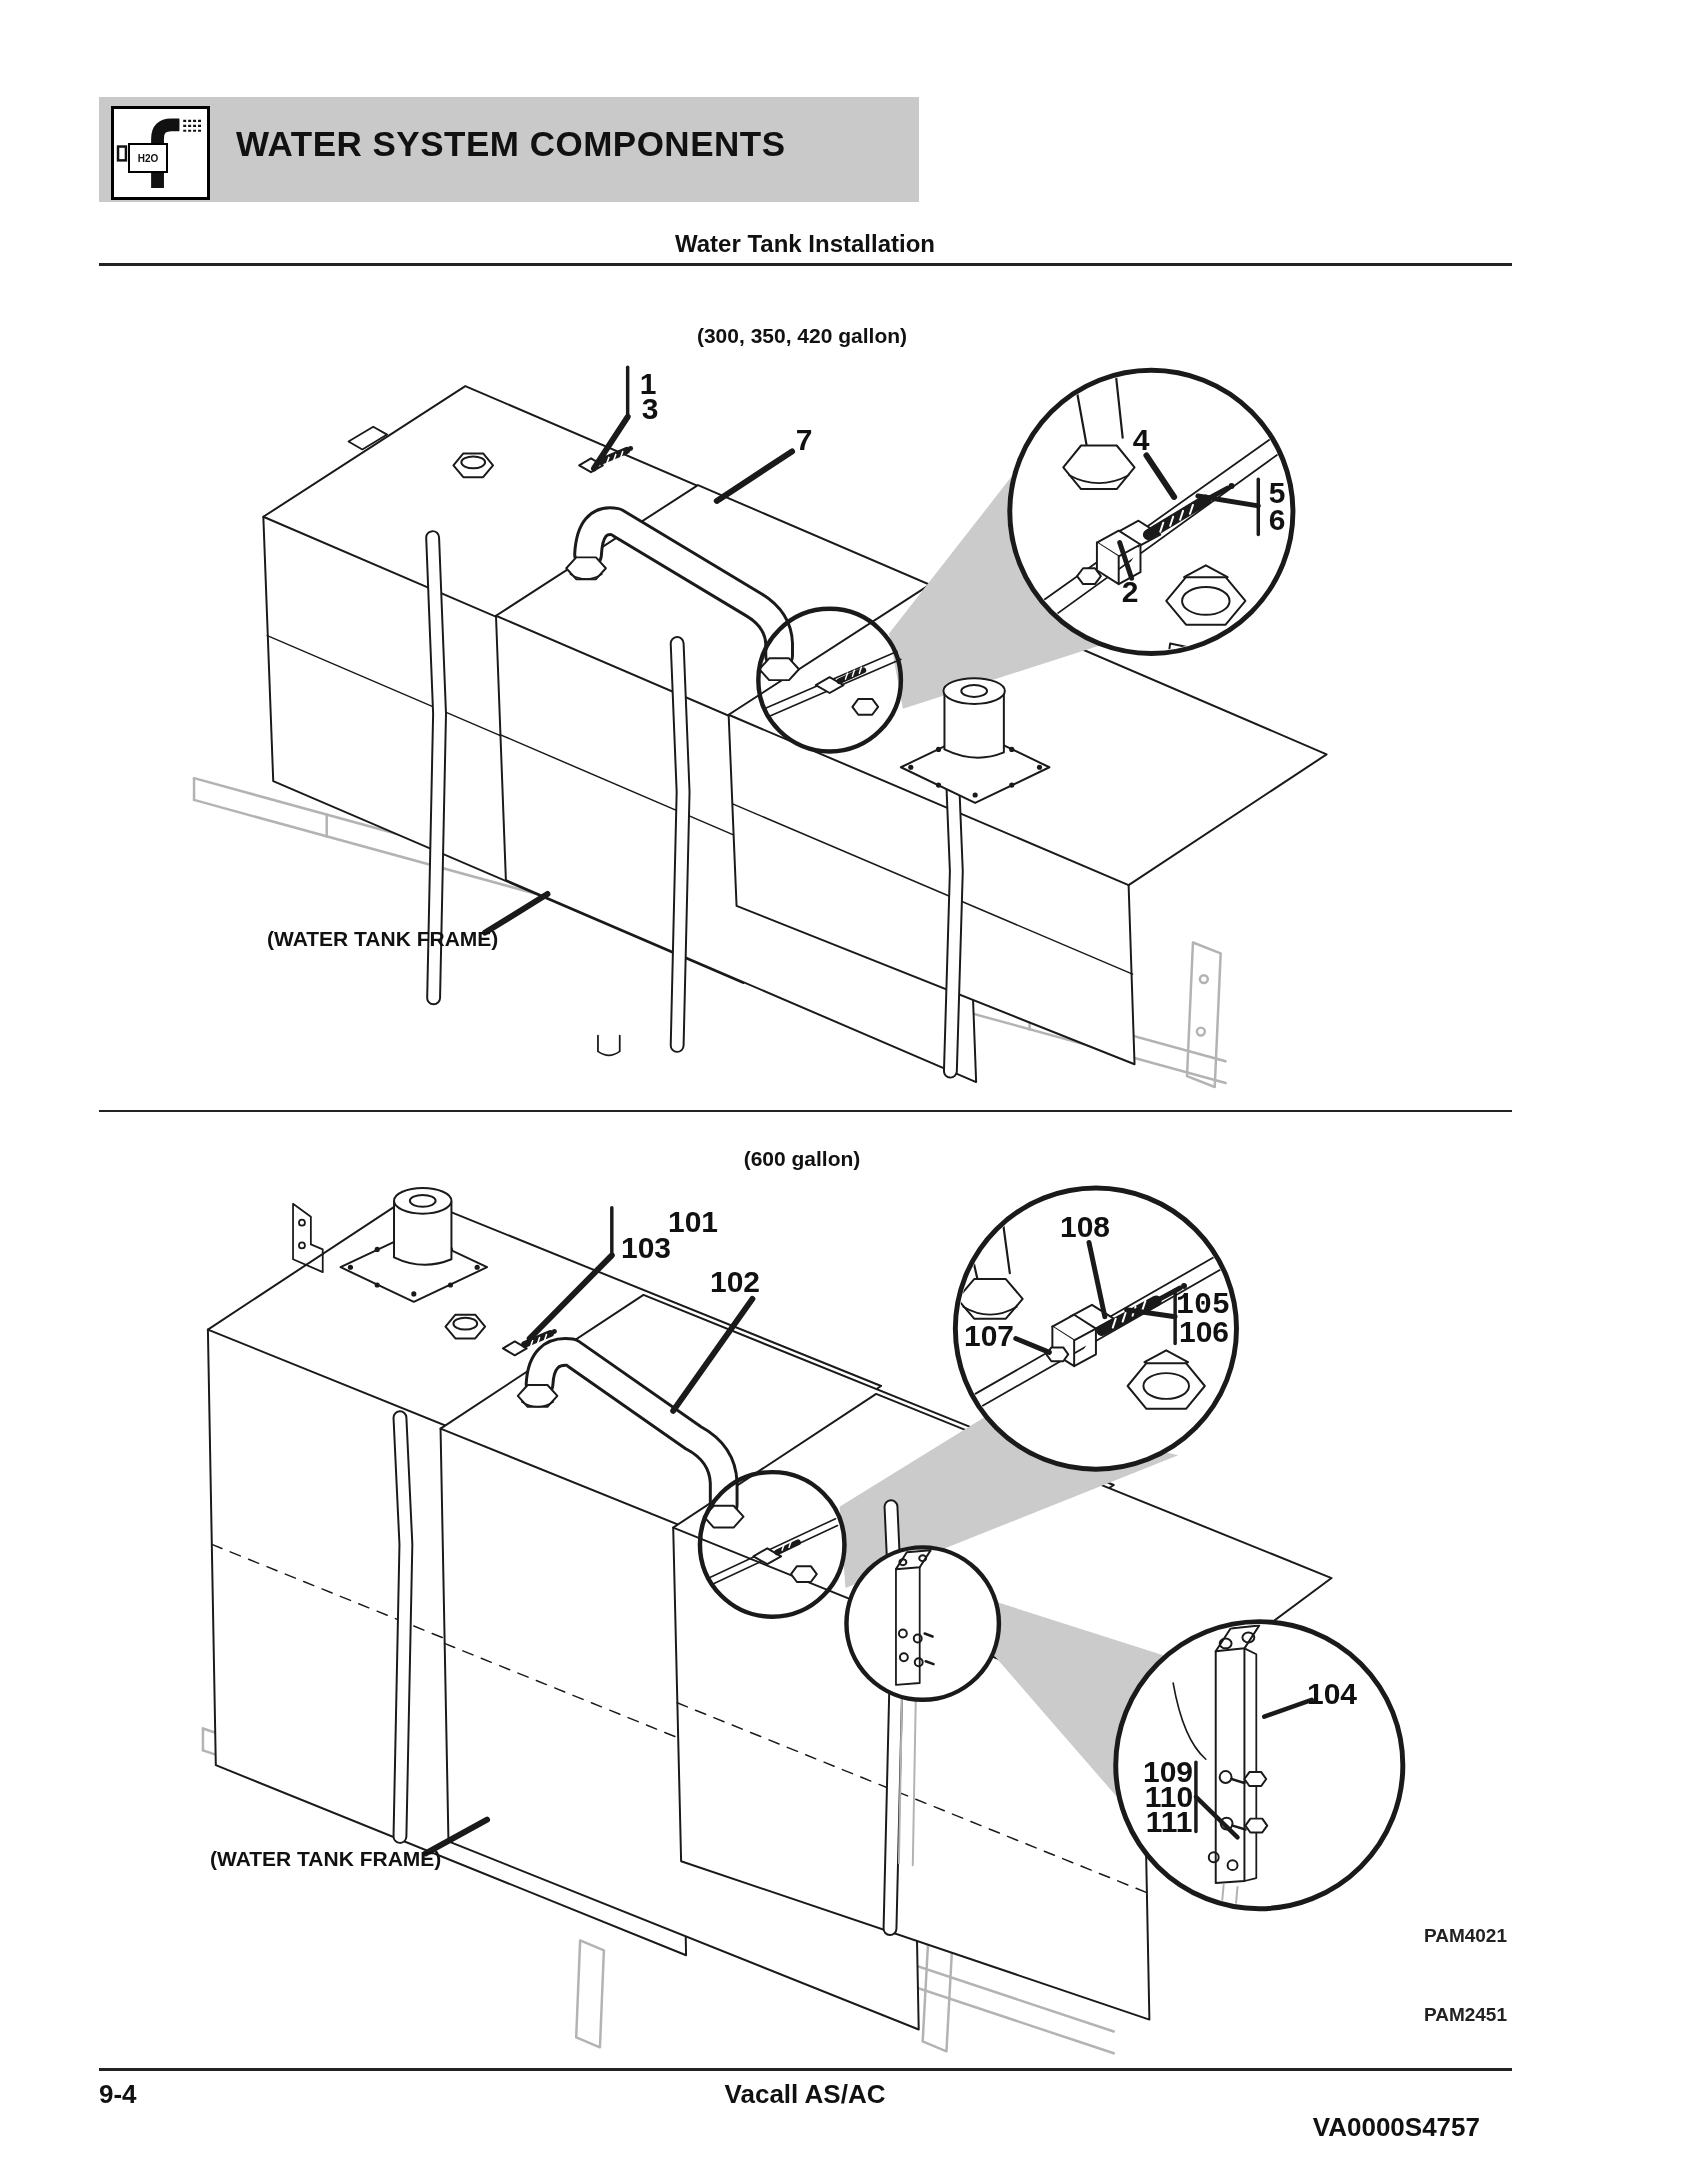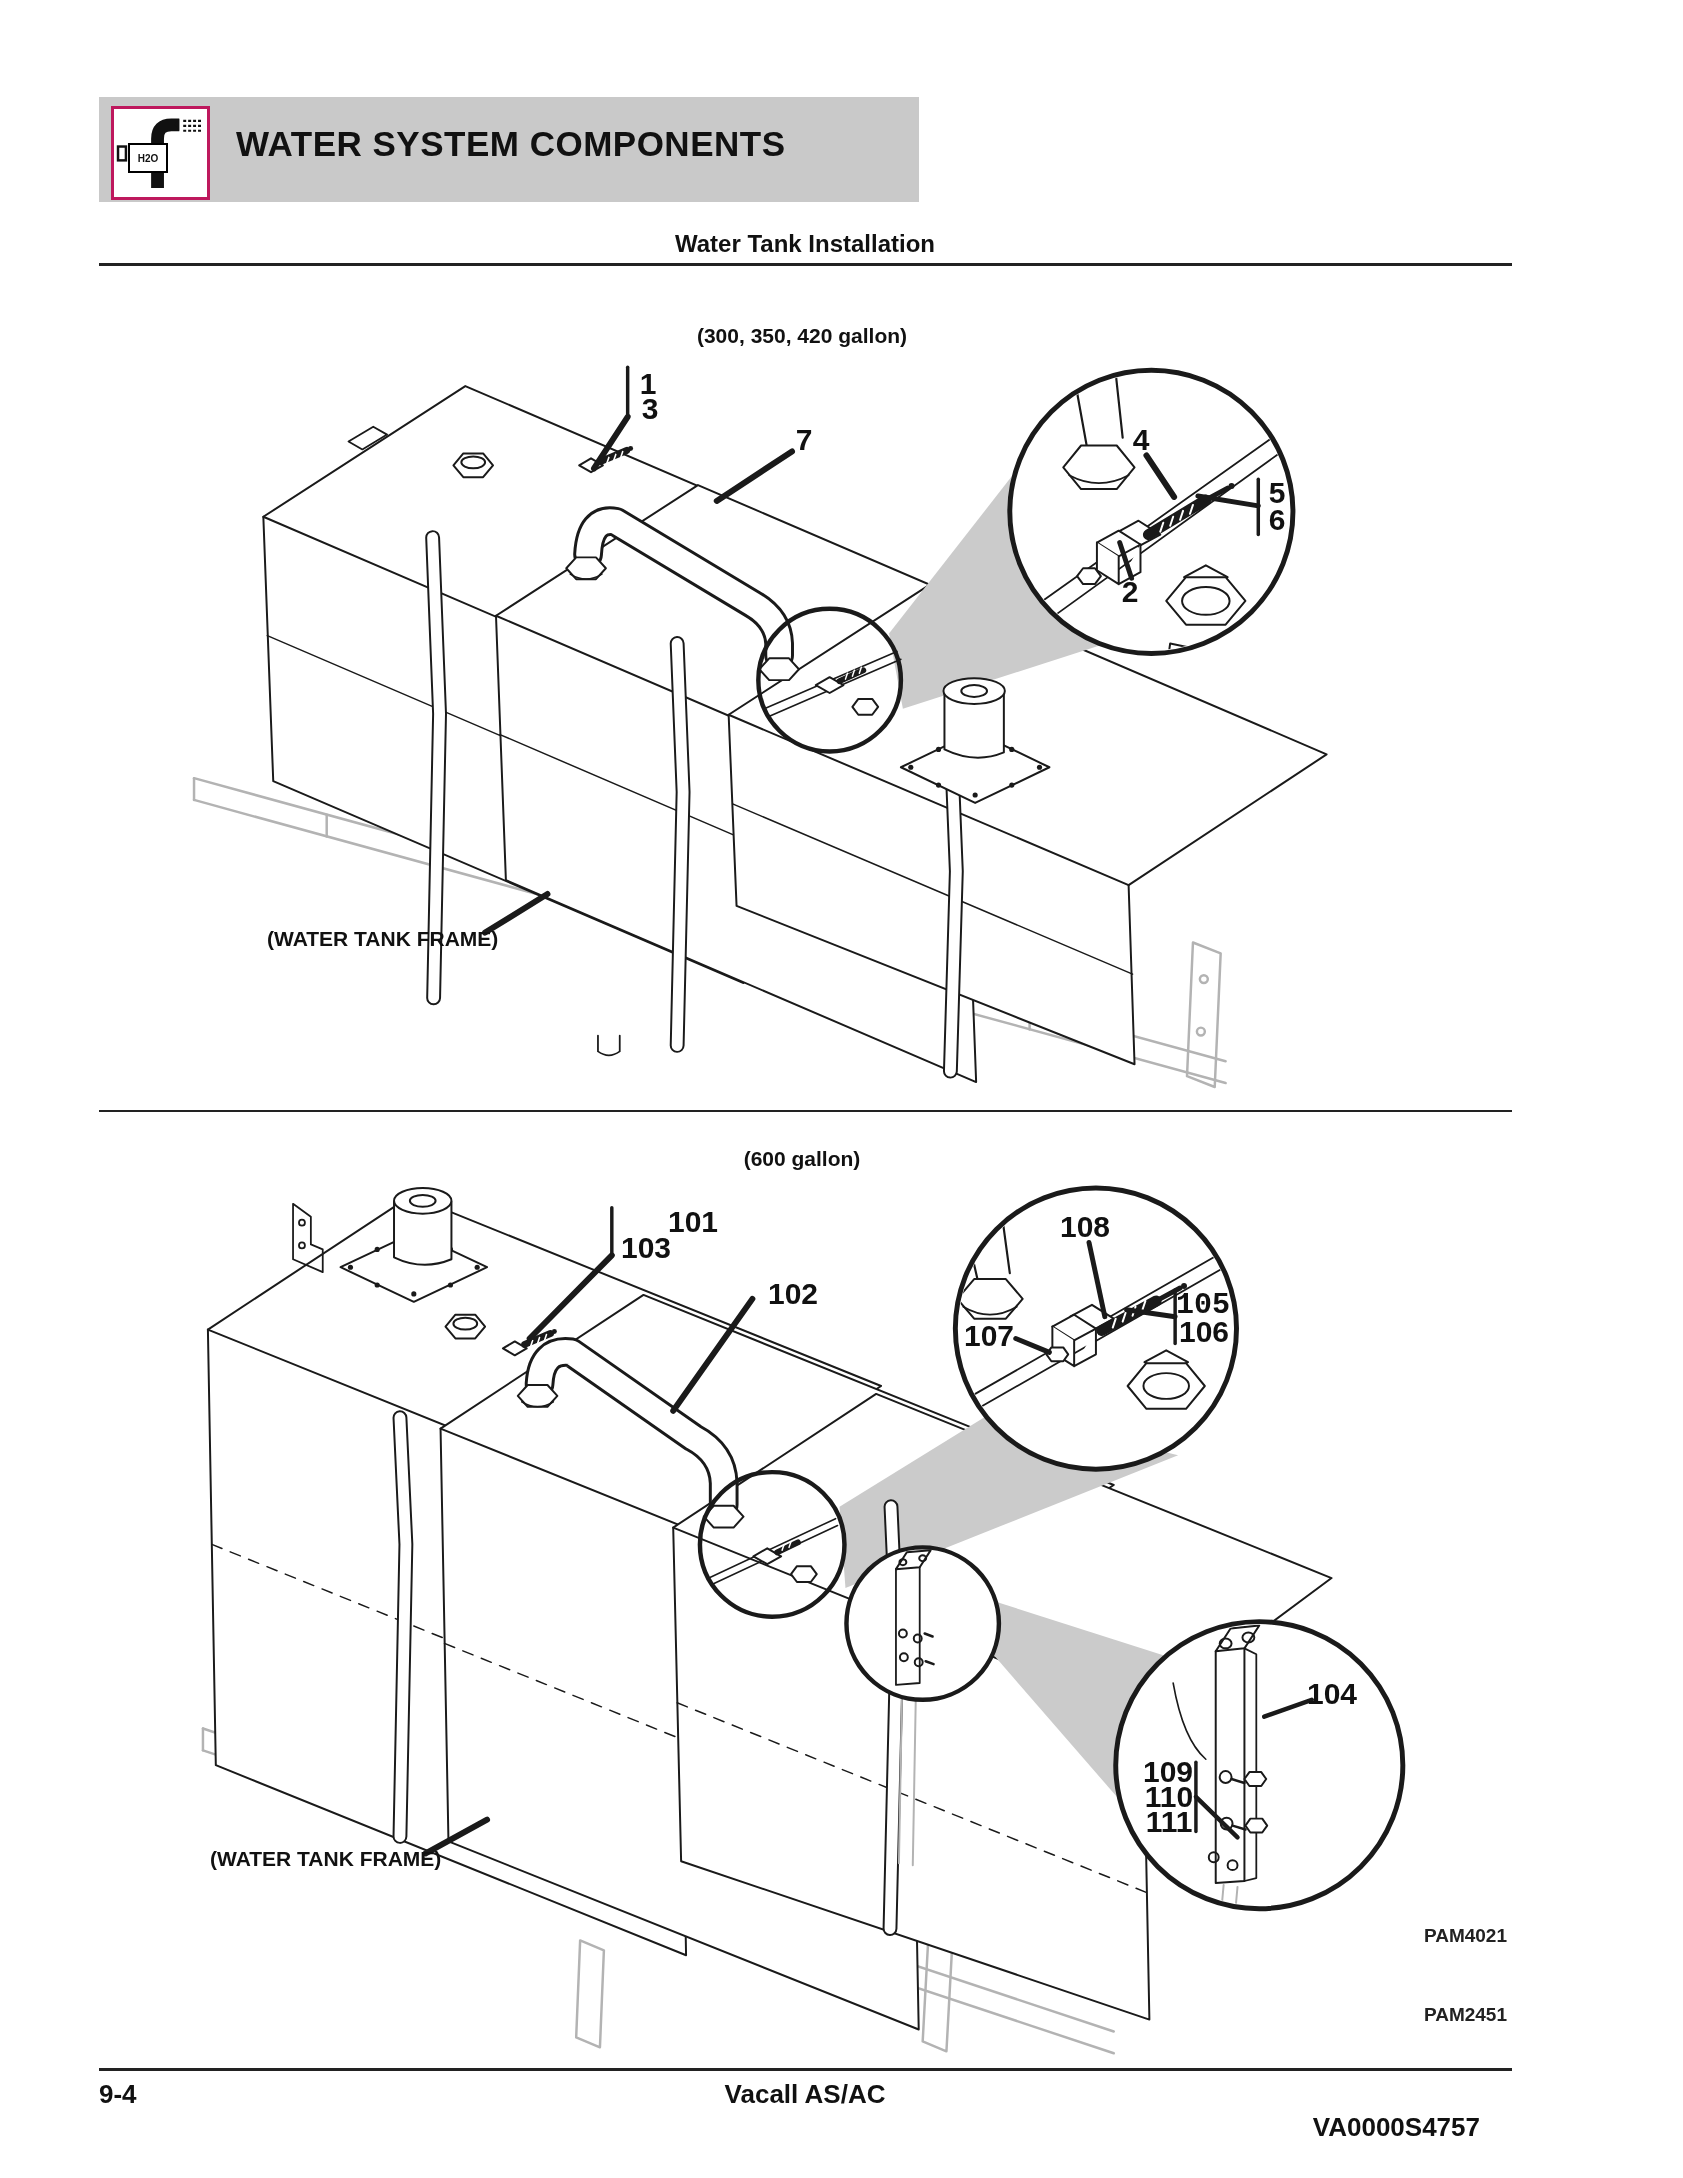--- a/index.html
+++ b/index.html
@@ -1,21 +1,21 @@
 <!DOCTYPE html>
 <html><head>
 <meta charset="utf-8">
 <style>
   html,body{margin:0;padding:0;background:#e8e8e8;}
   #page{
     position:relative;width:1683px;height:2178px;background:#ffffff;
     font-family:"Liberation Sans", sans-serif;color:#111;overflow:hidden;
   }
   .hdr-bar{position:absolute;left:99px;top:97px;width:820px;height:105px;background:#c9c9c9;}
-  .hdr-icon{position:absolute;left:12px;top:9px;width:99px;height:94px;background:#fff;border:3px solid #be185d;box-sizing:border-box;}
+  .hdr-icon{position:absolute;left:12px;top:9px;width:99px;height:94px;background:#fff;border:3px solid #000000;box-sizing:border-box;}
   .hdr-title{position:absolute;left:137px;top:0;height:94px;display:flex;align-items:center;
     font-size:35px;font-weight:700;letter-spacing:0.5px;white-space:nowrap;}
   .rule{position:absolute;left:99px;width:1413px;background:#222;}
   .lbl{position:absolute;font-weight:700;white-space:nowrap;transform:translate(-50%,-50%);}
   .lbl-left{position:absolute;font-weight:700;white-space:nowrap;transform:translate(0,-50%);}
   .lbl-right{position:absolute;font-weight:700;white-space:nowrap;transform:translate(-100%,-50%);}
   .callout{font-size:30px;}
   .caption{font-size:21px;}
   .framelbl{font-size:21px;}
   .refcode{font-size:19px;font-weight:700;color:#222;}
@@ -360,21 +360,21 @@
   <div class="lbl callout" style="left:804px;top:440px;">7</div>
   <div class="lbl callout" style="left:1141px;top:440px;">4</div>
   <div class="lbl callout" style="left:1277px;top:493px;">5</div>
   <div class="lbl callout" style="left:1277px;top:520px;">6</div>
   <div class="lbl callout" style="left:1130px;top:592px;">2</div>
   <div class="lbl-left framelbl" style="left:267px;top:939px;">(WATER TANK FRAME)</div>
 
   <div class="lbl caption" style="left:802px;top:1159px;">(600 gallon)</div>
   <div class="lbl callout" style="left:645px;top:1222px;margin-left:48px;">101</div>
   <div class="lbl callout" style="left:646px;top:1248px;">103</div>
-  <div class="lbl callout" style="left:793px;top:1282px;margin-top:12px;">102</div>
+  <div class="lbl callout" style="left:735px;top:1282px;">102</div>
   <div class="lbl callout" style="left:1085px;top:1227px;">108</div>
   <div class="lbl callout" style="left:1203px;top:1305px;font-family:Liberation Mono, monospace;">105</div>
   <div class="lbl callout" style="left:1204px;top:1332px;">106</div>
   <div class="lbl callout" style="left:989px;top:1336px;">107</div>
   <div class="lbl callout" style="left:1332px;top:1694px;">104</div>
   <div class="lbl callout" style="left:1168px;top:1772px;">109</div>
   <div class="lbl callout" style="left:1169px;top:1797px;">110</div>
   <div class="lbl callout" style="left:1169px;top:1822px;">111</div>
   <div class="lbl-left framelbl" style="left:210px;top:1859px;">(WATER TANK FRAME)</div>
 

